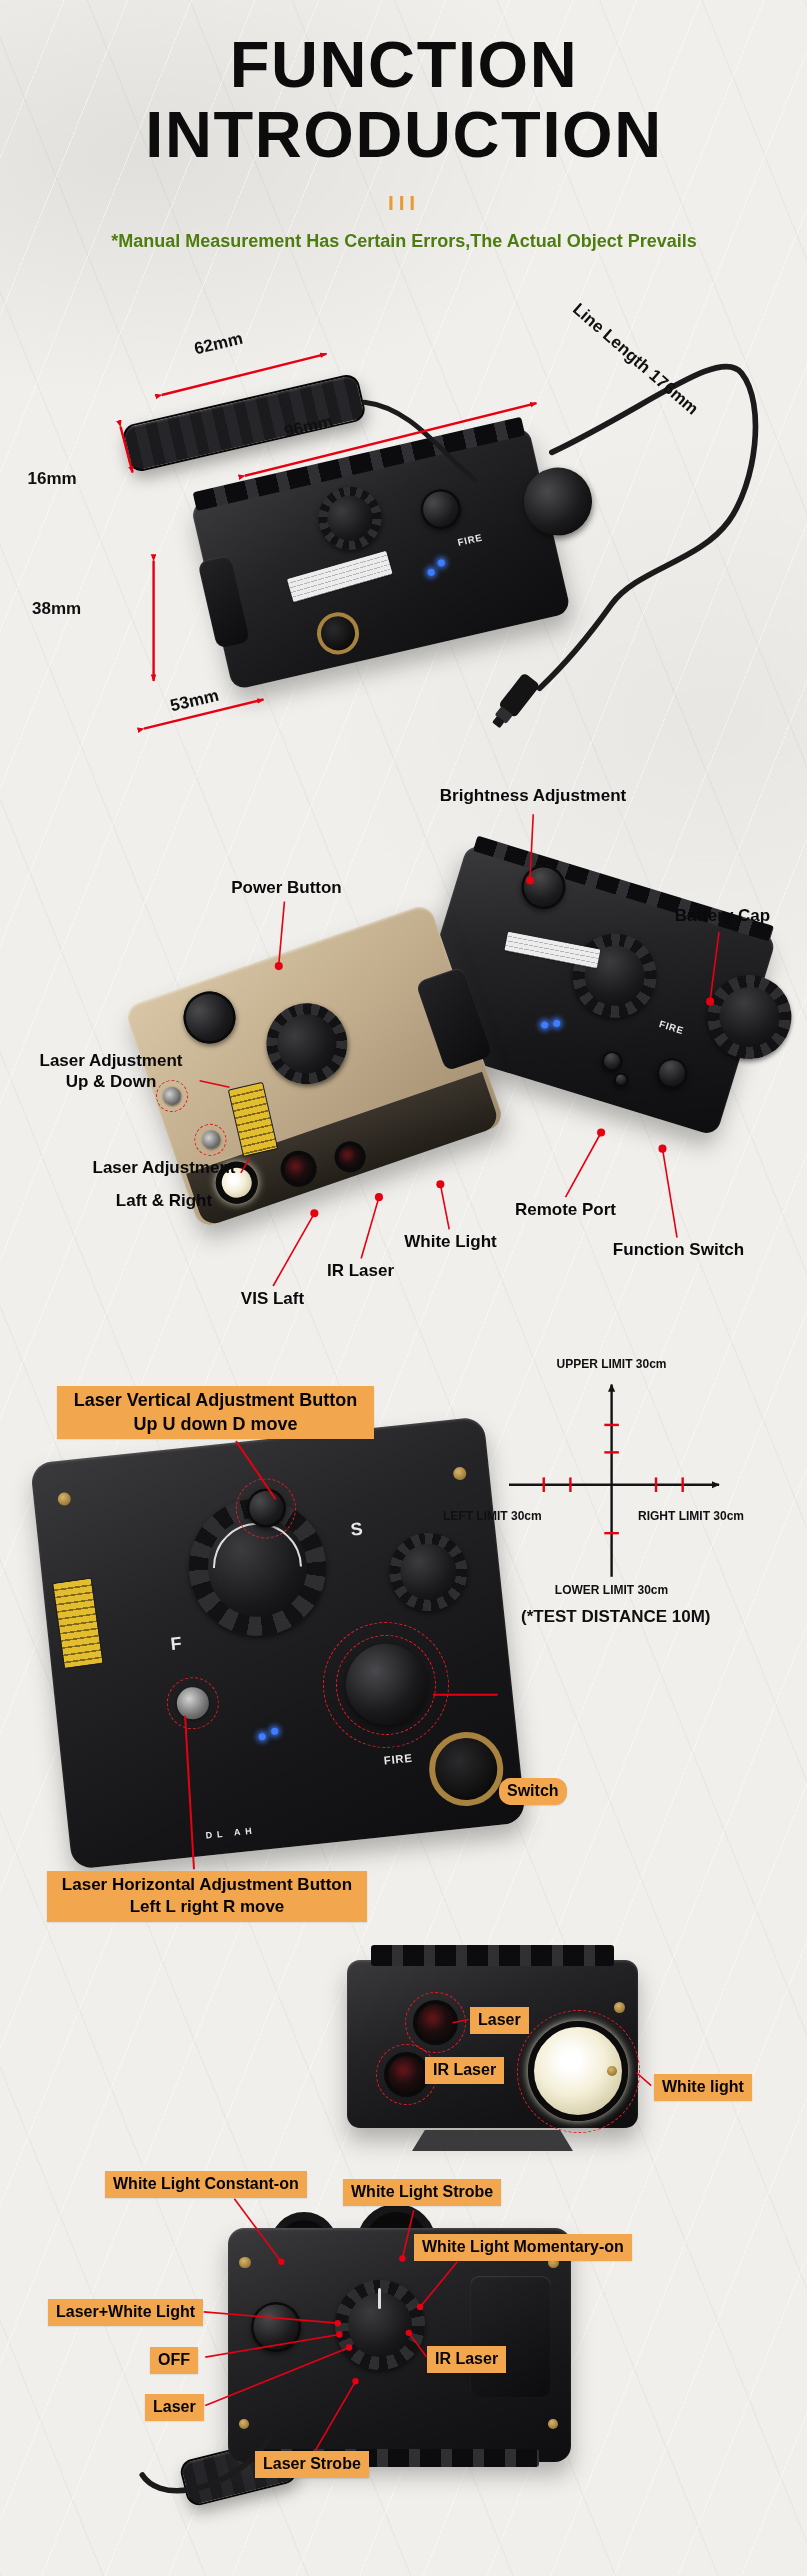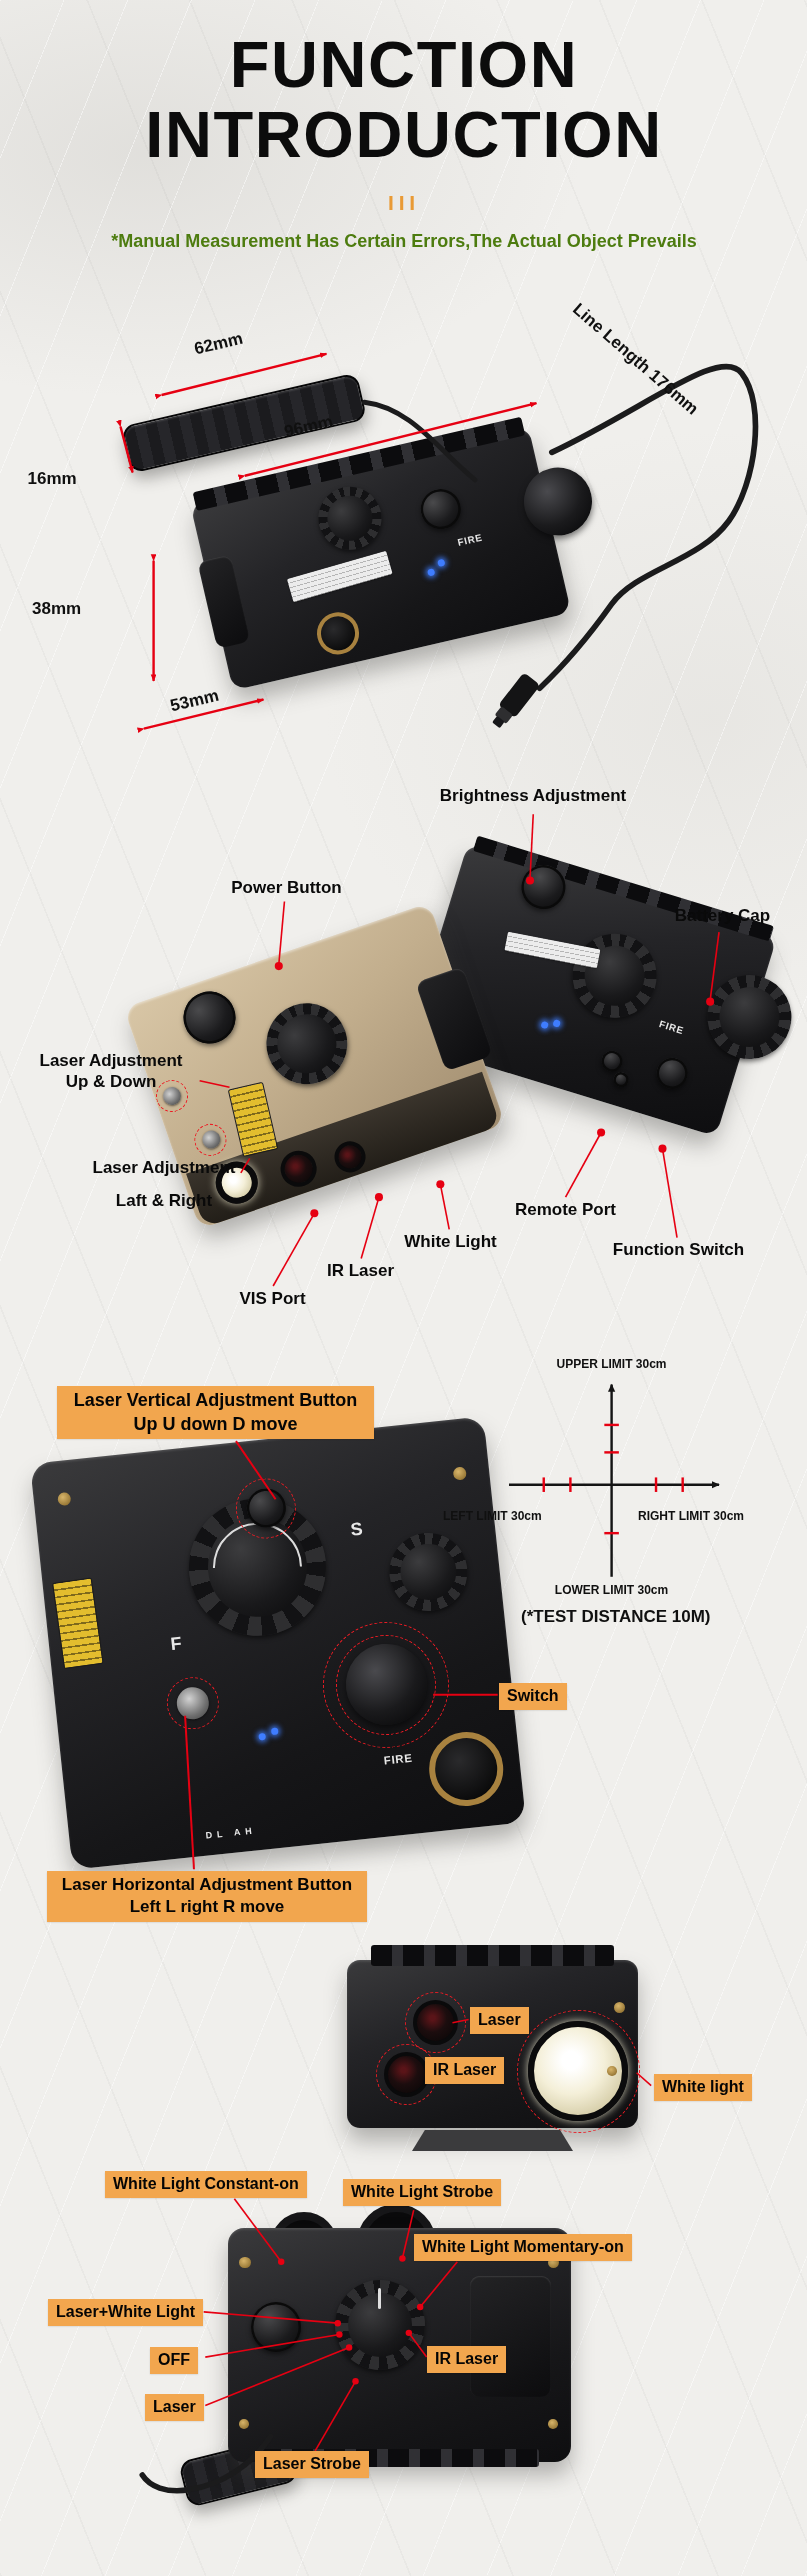--- a/index.html
+++ b/index.html
@@ -139,21 +139,21 @@
       <span style="display:block;">Up &amp; Down</span>
     </div>
     <div class="feat" style="left:77px;top:1157px;width:174px;">
       <span style="display:block;">Laser Adjustment</span>
       <span style="display:block;margin-top:12px;">Laft &amp; Right</span>
     </div>
     <div class="feat" style="left:505px;top:1199px;width:121px;">Remote Port</div>
     <div class="feat" style="left:394px;top:1231px;width:113px;">White Light</div>
     <div class="feat" style="left:604px;top:1239px;width:149px;">Function Switch</div>
     <div class="feat" style="left:320px;top:1260px;width:81px;">IR Laser</div>
-    <div class="feat" style="left:228px;top:1288px;width:89px;">VIS Port</div>
+    <div class="feat" style="left:228px;top:1288px;width:89px;">VIS Laft</div>
   </div>
 
   <div>
     <div class="device" style="left:50px;top:1439px;width:456px;height:408px;transform:rotate(-6deg);">
       <div class="body-dark" style="inset:0;border-radius:21px;"></div>
       <div class="sticker-y" style="left:11.3px;top:120px;width:40px;height:87px;transform:rotate(-2deg);"></div>
       <div class="ridged" style="left:147px;top:58px;width:137px;height:137px;"></div>
       <div class="arc" style="left:171px;top:82px;width:89px;height:89px;transform:rotate(-40deg);"></div>
       <span class="mark" style="left:312px;top:89px;font-size:18px;">S</span>
       <span class="mark" style="left:121px;top:184px;font-size:18px;">F</span>
@@ -171,21 +171,21 @@
       <div class="gold-lens" style="left:365px;top:312px;width:74px;height:74px;border-width:6.5px;"></div>
       <span class="mark" style="left:136px;top:383px;font-size:9px;letter-spacing:4.8px;">DL  AH</span>
       <div class="screw-gold" style="left:24px;top:32px;width:13px;height:13px;"></div>
       <div class="screw-gold" style="left:420px;top:48px;width:13px;height:13px;"></div>
     </div>
 
     <div class="tag two" style="left:57px;top:1386px;width:317px;font-size:18px;">
       <span style="display:block;text-align:center;">Laser Vertical Adjustment Button</span>
       <span style="display:block;">Up U down D move</span>
     </div>
-    <div class="tag" style="left:499px;top:1683px;">Switch</div>
+    <div class="tag" style="left:499px;top:1778px;border-radius:12px;">Switch</div>
     <div class="tag two" style="left:47px;top:1871px;width:320px;font-size:17px;">
       <span style="display:block;">Laser Horizontal Adjustment Button</span>
       <span style="display:block;">Left L right R move</span>
     </div>
 
     <div class="limit" style="left:543px;top:1357px;width:137px;text-align:center;">UPPER LIMIT 30cm</div>
     <div class="limit" style="left:443px;top:1509px;">LEFT LIMIT 30cm</div>
     <div class="limit" style="left:638px;top:1509px;">RIGHT LIMIT 30cm</div>
     <div class="limit" style="left:543px;top:1583px;width:137px;text-align:center;">LOWER LIMIT 30cm</div>
     <div class="limit" style="left:521px;top:1607px;width:186px;text-align:center;font-size:17px;">(*TEST DISTANCE 10M)</div>

